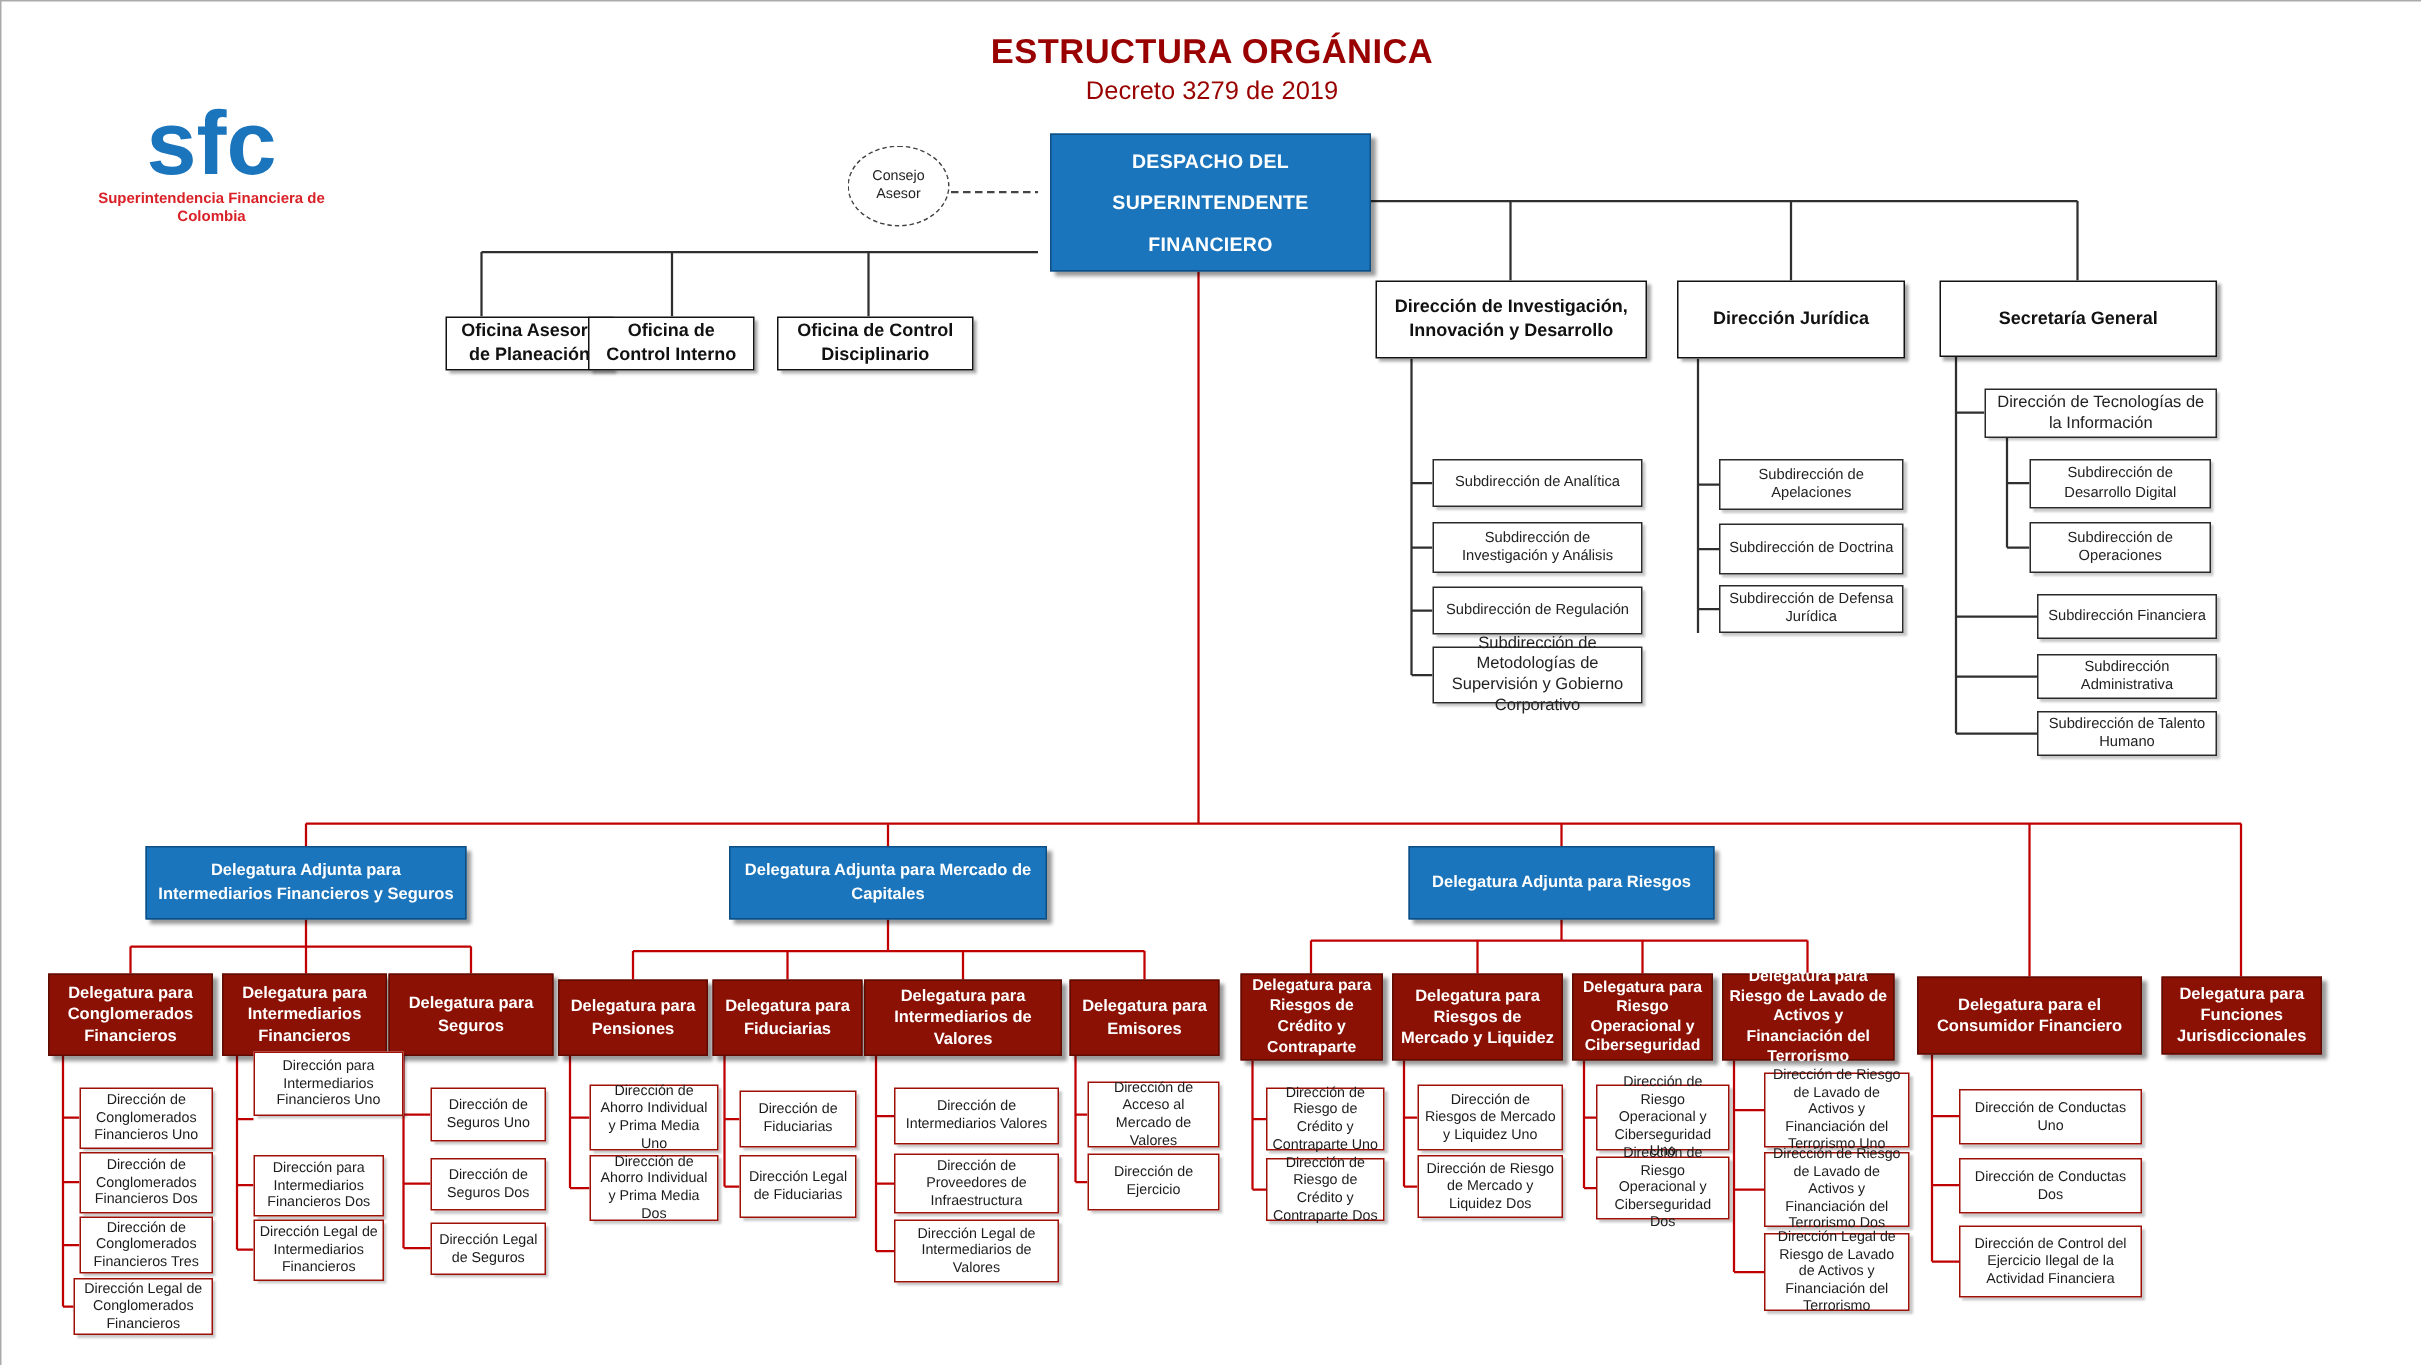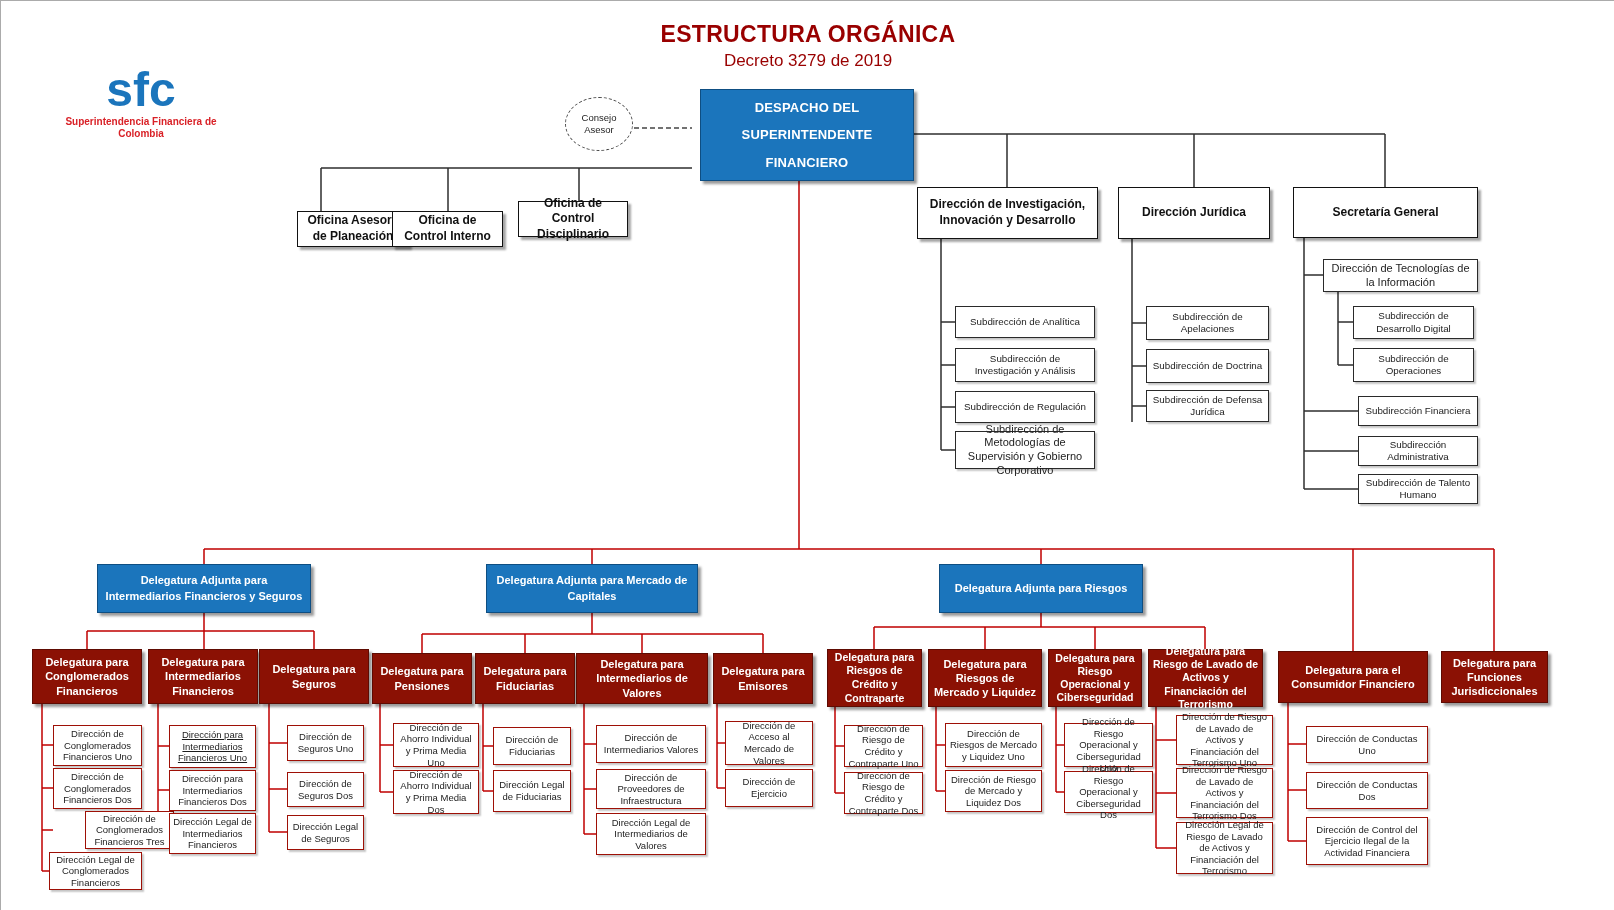--- a/index.html
+++ b/index.html
@@ -15,21 +15,21 @@
         box-shadow:3px 3px 2.5px rgba(0,0,0,.4);padding:2px 6px;}
   .mar{background:#8B1104;border:1px solid #5e0b02;color:#fff;font-weight:bold;font-size:11px;line-height:1.3;
        box-shadow:3px 3px 2.5px rgba(0,0,0,.4);padding:2px 3px;}
   .sm{background:#fff;border:1.2px solid #9E1006;font-size:9.5px;line-height:1.22;color:#1c1c1c;
       box-shadow:2px 2px 1.5px rgba(0,0,0,.22);padding:1px 3px;}
   .despacho{font-size:13px;line-height:2.1;letter-spacing:.2px;}
   .ellipse{border:1.5px dashed #444;border-radius:50%;font-size:9.5px;line-height:1.25;color:#222;background:#fff;padding:4px;}
   .title{position:absolute;left:0;width:100%;top:20px;text-align:center;font-size:23px;font-weight:bold;color:#990000;letter-spacing:.3px;}
   .subtitle{position:absolute;left:0;width:100%;top:50px;text-align:center;font-size:17px;color:#990000;}
   .logo{position:absolute;left:60px;top:66px;width:160px;text-align:center;}
-  .logo-acronym{font-size:48px;font-weight:bold;color:#1B75BC;line-height:.95;}
+  .logo-acronym{font-size:60px;font-weight:bold;color:#1B75BC;line-height:.95;}
   .logo-caption{font-size:10px;font-weight:bold;color:#D92127;line-height:1.2;margin-top:3px;}
   .fs105{font-size:10.5px;}
 </style>
 </head>
 <body>
 
 <div class="canvas">
 
   <svg class="lines" viewBox="0 0 1614 910">
     <path d="M320 167 H691 M320 167 V210 M447 167 V210 M578 167 V210
@@ -64,21 +64,21 @@
   <div class="logo">
     <div class="logo-acronym">sfc</div>
     <div class="logo-caption">Superintendencia Financiera de Colombia</div>
   </div>
 
   <div class="b ellipse" style="left:564px;top:96px;width:68px;height:54px;">Consejo Asesor</div>
   <div class="b blue despacho" style="left:699px;top:88px;width:214px;height:92px;">DESPACHO DEL SUPERINTENDENTE FINANCIERO</div>
 
   <div class="b blk" style="left:264px;top:210px;width:112px;height:36px;margin-left:32px;">Oficina Asesora de Planeación</div>
   <div class="b blk" style="left:391px;top:210px;width:111px;height:36px;">Oficina de Control Interno</div>
-  <div class="b blk" style="left:517px;top:200px;width:110px;height:36px;">Oficina de Control Disciplinario</div>
+  <div class="b blk" style="left:517px;top:210px;width:131px;height:36px;">Oficina de Control Disciplinario</div>
 
   <div class="b blk" style="left:916px;top:186px;width:181px;height:52px;">Dirección de Investigación, Innovación y Desarrollo</div>
   <div class="b blk" style="left:1117px;top:186px;width:152px;height:52px;">Dirección Jurídica</div>
   <div class="b blk" style="left:1292px;top:186px;width:185px;height:51px;">Secretaría General</div>
 
   <div class="b sub" style="left:954px;top:305px;width:140px;height:32px;">Subdirección de Analítica</div>
   <div class="b sub" style="left:954px;top:347px;width:140px;height:34px;">Subdirección de Investigación y Análisis</div>
   <div class="b sub" style="left:954px;top:390px;width:140px;height:32px;">Subdirección de Regulación</div>
   <div class="b sub" style="left:954px;top:430px;width:140px;height:38px;font-size:11px;">Subdirección de Metodologías de Supervisión y Gobierno Corporativo</div>
 
@@ -106,24 +106,24 @@
   <div class="b mar" style="left:712px;top:652px;width:100px;height:51px;">Delegatura para Emisores</div>
   <div class="b mar fs105" style="left:826px;top:648px;width:95px;height:58px;">Delegatura para Riesgos de Crédito y Contraparte</div>
   <div class="b mar" style="left:927px;top:648px;width:114px;height:58px;">Delegatura para Riesgos de Mercado y Liquidez</div>
   <div class="b mar fs105" style="left:1047px;top:648px;width:94px;height:58px;line-height:1.25;">Delegatura para Riesgo Operacional y Ciberseguridad</div>
   <div class="b mar fs105" style="left:1147px;top:648px;width:115px;height:58px;line-height:1.25;">Delegatura para Riesgo de Lavado de Activos y Financiación del Terrorismo</div>
   <div class="b mar" style="left:1277px;top:650px;width:150px;height:52px;">Delegatura para el Consumidor Financiero</div>
   <div class="b mar" style="left:1440px;top:650px;width:107px;height:52px;">Delegatura para Funciones Jurisdiccionales</div>
 
   <div class="b sm" style="left:52px;top:724px;width:89px;height:41px;">Dirección de Conglomerados Financieros Uno</div>
   <div class="b sm" style="left:52px;top:767px;width:89px;height:41px;">Dirección de Conglomerados Financieros Dos</div>
-  <div class="b sm" style="left:52px;top:810px;width:89px;height:38px;margin-left:32px;">Dirección de Conglomerados Financieros Tres</div>
+  <div class="b sm" style="left:52px;top:810px;width:89px;height:38px;">Dirección de Conglomerados Financieros Tres</div>
   <div class="b sm" style="left:48px;top:851px;width:93px;height:38px;">Dirección Legal de Conglomerados Financieros</div>
 
-  <div class="b sm" style="left:168px;top:724px;width:87px;height:43px;text-decoration:underline;">Dirección para Intermediarios Financieros Uno</div>
+  <div class="b sm" style="left:168px;top:700px;width:100px;height:43px;">Dirección para Intermediarios Financieros Uno</div>
   <div class="b sm" style="left:168px;top:769px;width:87px;height:41px;">Dirección para Intermediarios Financieros Dos</div>
   <div class="b sm" style="left:168px;top:812px;width:87px;height:41px;">Dirección Legal de Intermediarios Financieros</div>
 
   <div class="b sm" style="left:286px;top:724px;width:77px;height:36px;">Dirección de Seguros Uno</div>
   <div class="b sm" style="left:286px;top:771px;width:77px;height:35px;">Dirección de Seguros Dos</div>
   <div class="b sm" style="left:286px;top:814px;width:77px;height:35px;">Dirección Legal de Seguros</div>
 
   <div class="b sm" style="left:392px;top:722px;width:86px;height:44px;">Dirección de Ahorro Individual y Prima Media Uno</div>
   <div class="b sm" style="left:392px;top:769px;width:86px;height:44px;">Dirección de Ahorro Individual y Prima Media Dos</div>
 

